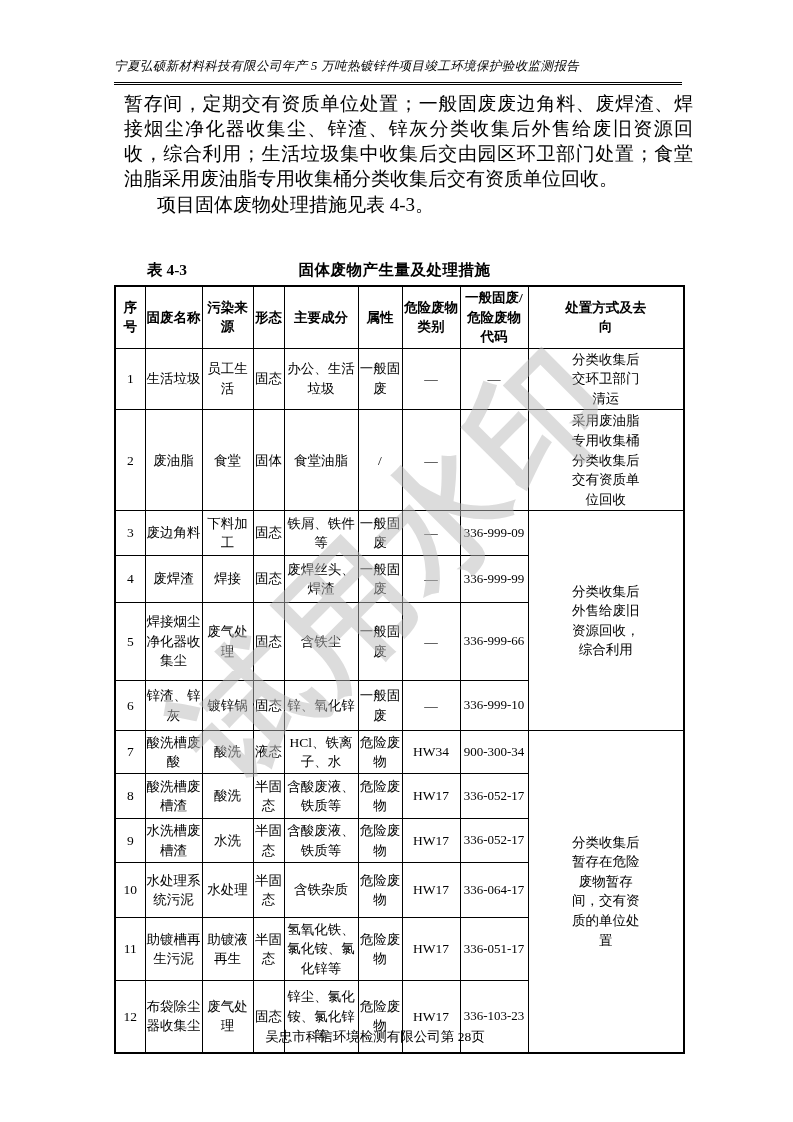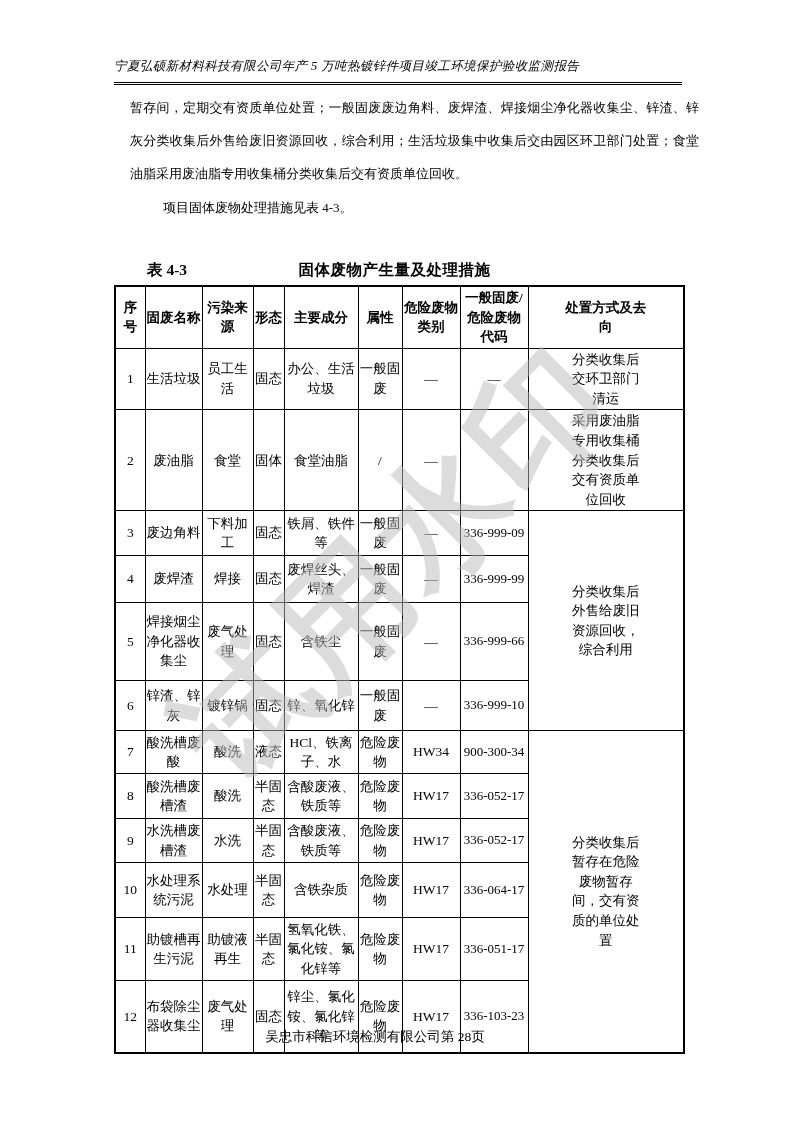--- a/index.html
+++ b/index.html
@@ -19,25 +19,25 @@
     width: 568px;
     font-size: 12.5px;
     font-style: italic;
     letter-spacing: 0.4px;
     padding-bottom: 7px;
     border-bottom: 3px double #000;
     white-space: nowrap;
   }
   .body-text {
     position: absolute;
-    left: 130px;
+    left: 124px;
     top: 91px;
     width: 569px;
-    font-size: 13px;
-    line-height: 33px;
+    font-size: 19px;
+    line-height: 25px;
     text-align: justify;
     text-justify: inter-ideograph;
     word-break: break-all;
   }
   .body-text .para2 { text-indent: 33px; margin-top: 1px; }
   .table-caption {
     position: absolute;
     left: 114px;
     top: 252px;
     width: 569px;

